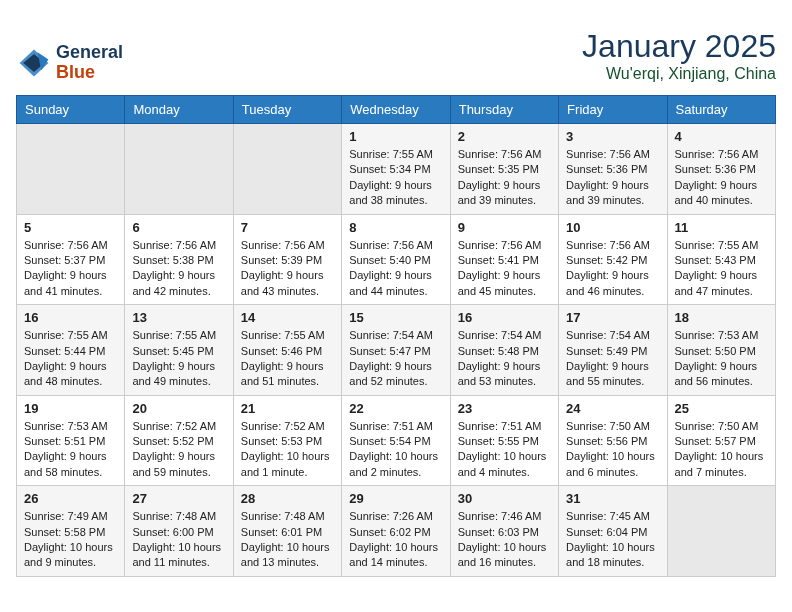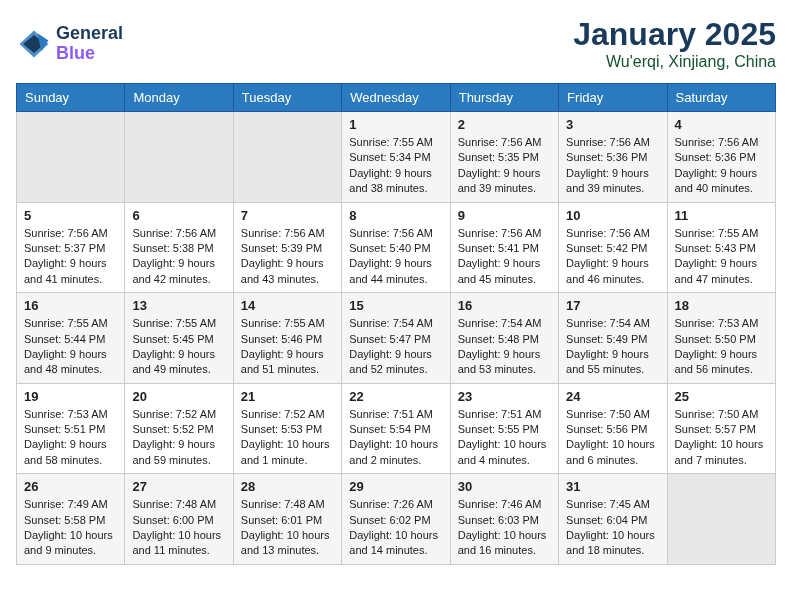--- a/index.html
+++ b/index.html
@@ -6,47 +6,48 @@
     body {
       font-family: Arial, sans-serif;
       background: #fff;
       width: 792px;
       min-height: 612px;
       padding: 16px;
     }
     .header {
       display: flex;
       justify-content: space-between;
-      align-items: center;
+      align-items: flex-end;
       margin-bottom: 12px;
+      margin-top: 12px;
     }
     .logo {
       display: flex;
       align-items: center;
       gap: 4px;
     }
     .logo-text {
       font-size: 18px;
       font-weight: bold;
       color: #1a3a5c;
       line-height: 1.1;
     }
     .logo-text span {
-      color: #8b5cf6;
+      color: #c2410c;
     }
     .logo-icon {
       width: 36px;
       height: 36px;
     }
     .title-block {
       text-align: right;
     }
     .month-title {
       font-size: 32px;
-      font-weight: bold;
+      font-weight: normal;
       color: #1a3a5c;
     }
     .location {
       font-size: 16px;
       color: #14532d;
     }
     table {
       width: 100%;
       border-collapse: collapse;
       table-layout: fixed;

